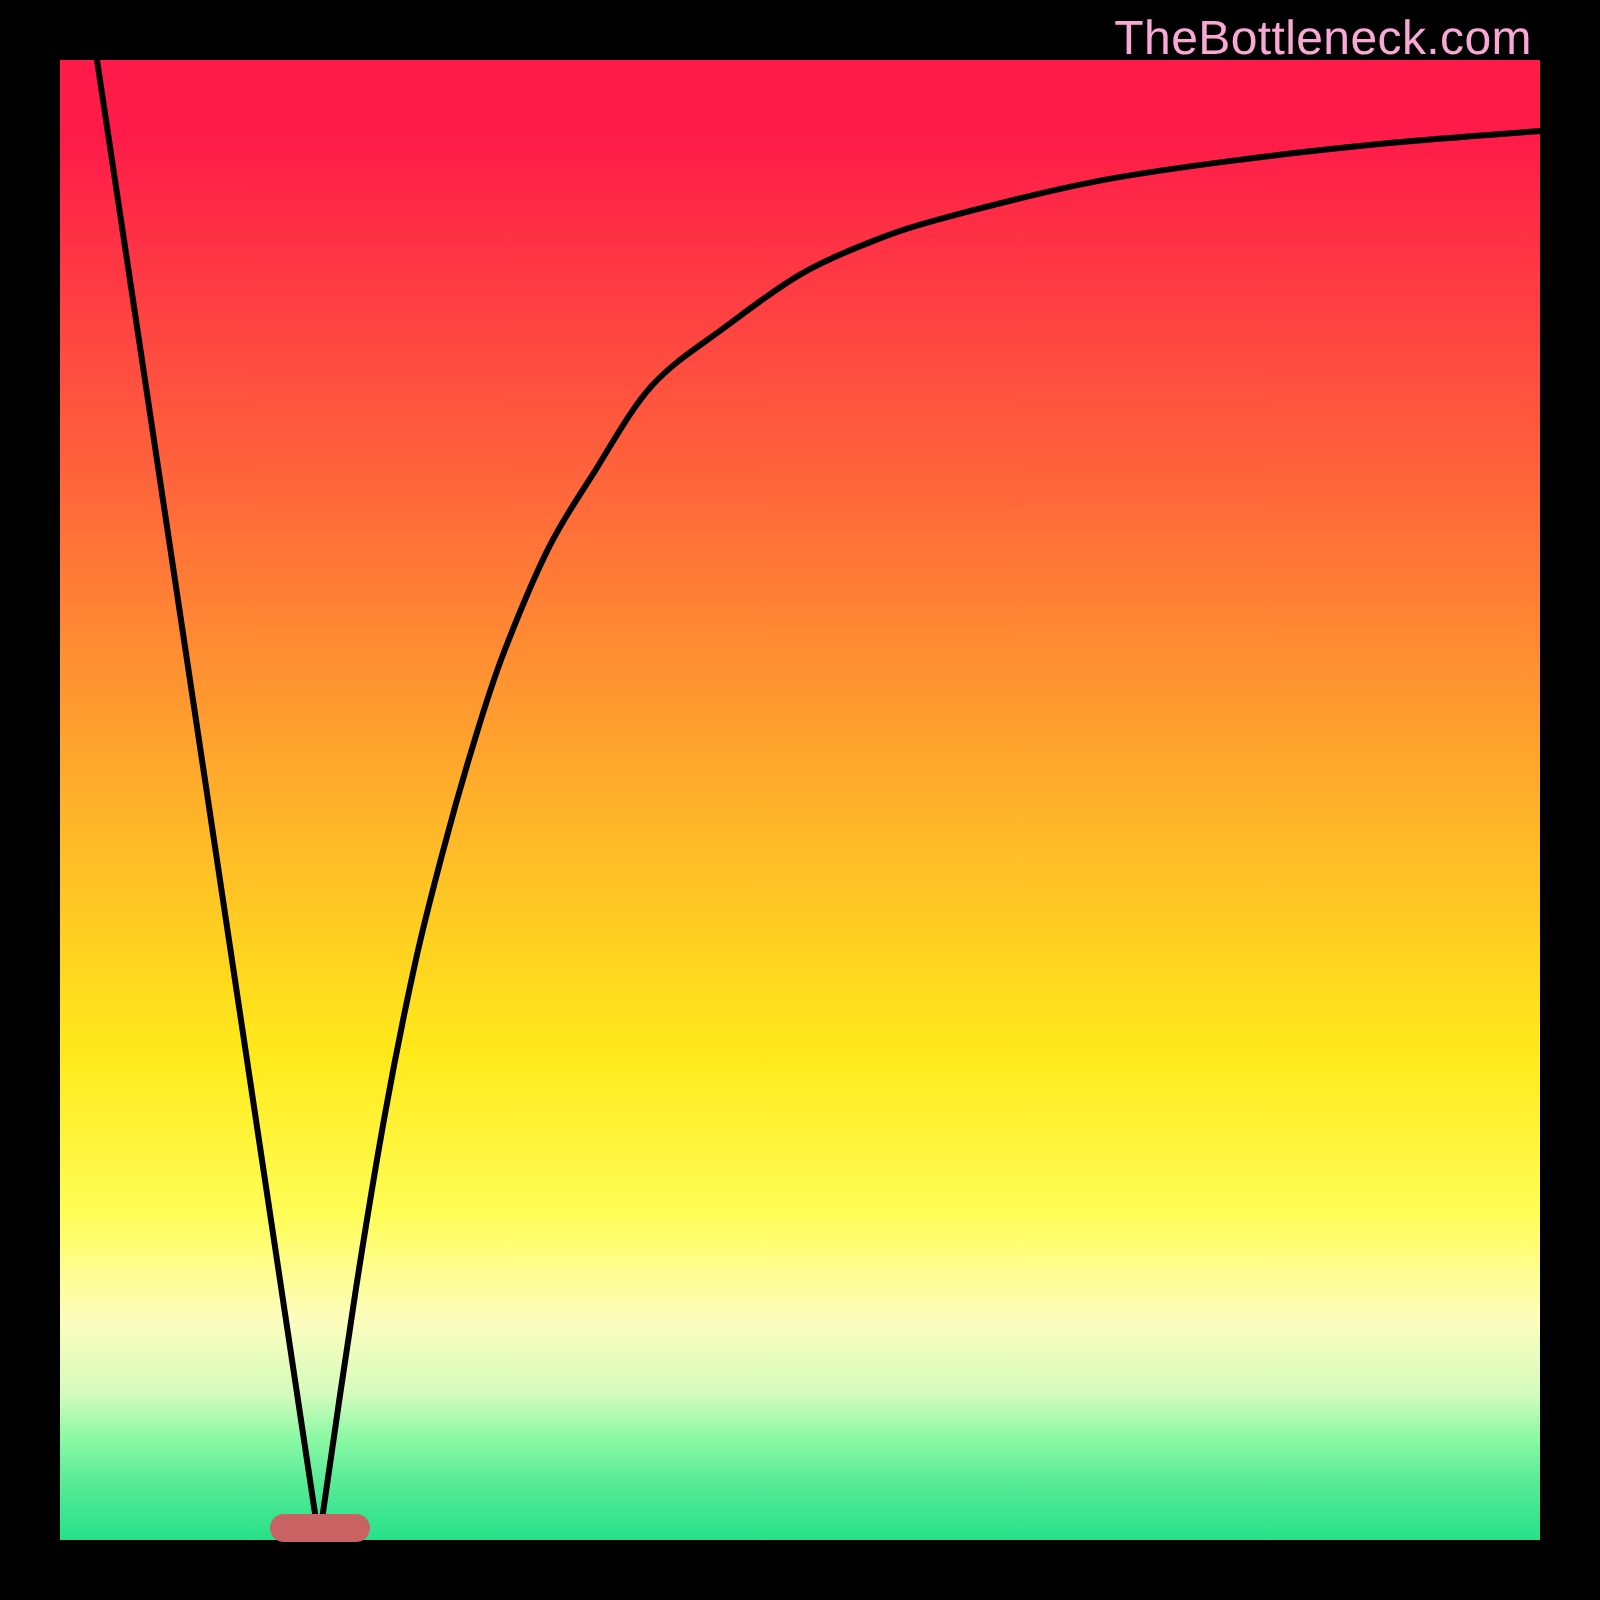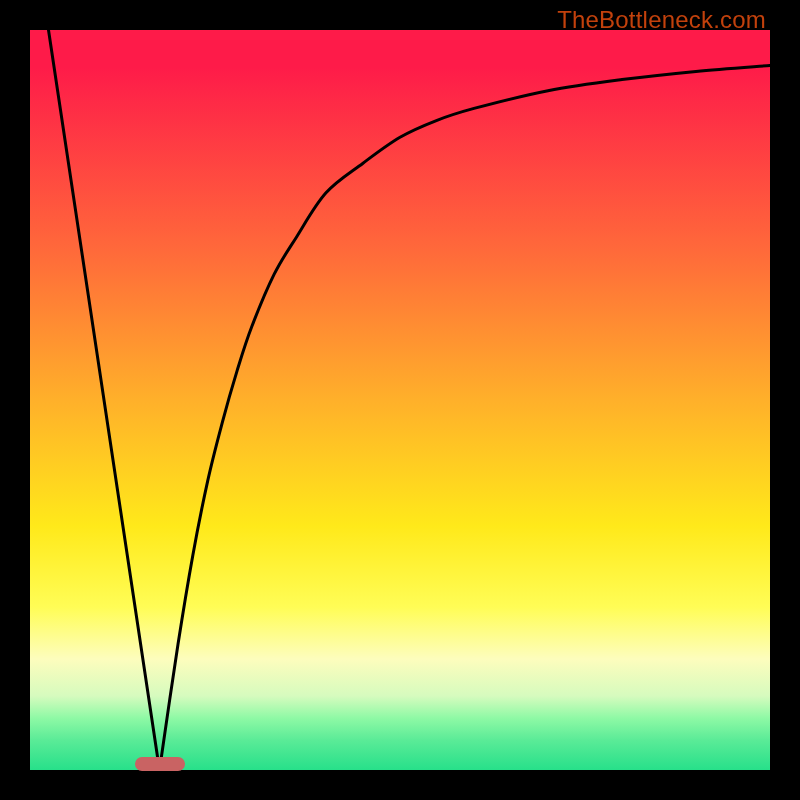--- a/index.html
+++ b/index.html
@@ -37,21 +37,21 @@
       #d6fbbe 90%,
       #8ef9a5 93%,
       #5aeb97 96%,
       #27e08a 100%
     );
   }
   .watermark {
     position: absolute;
     top: 6px;
     right: 34px;
-    color: #c2410c;
+    color: #f9a8d4;
     font-size: 24px;
     font-weight: 400;
     letter-spacing: 0.2px;
     user-select: none;
   }
   svg.curves {
     position: absolute;
     top: 30px;
     left: 30px;
     width: 740px;

